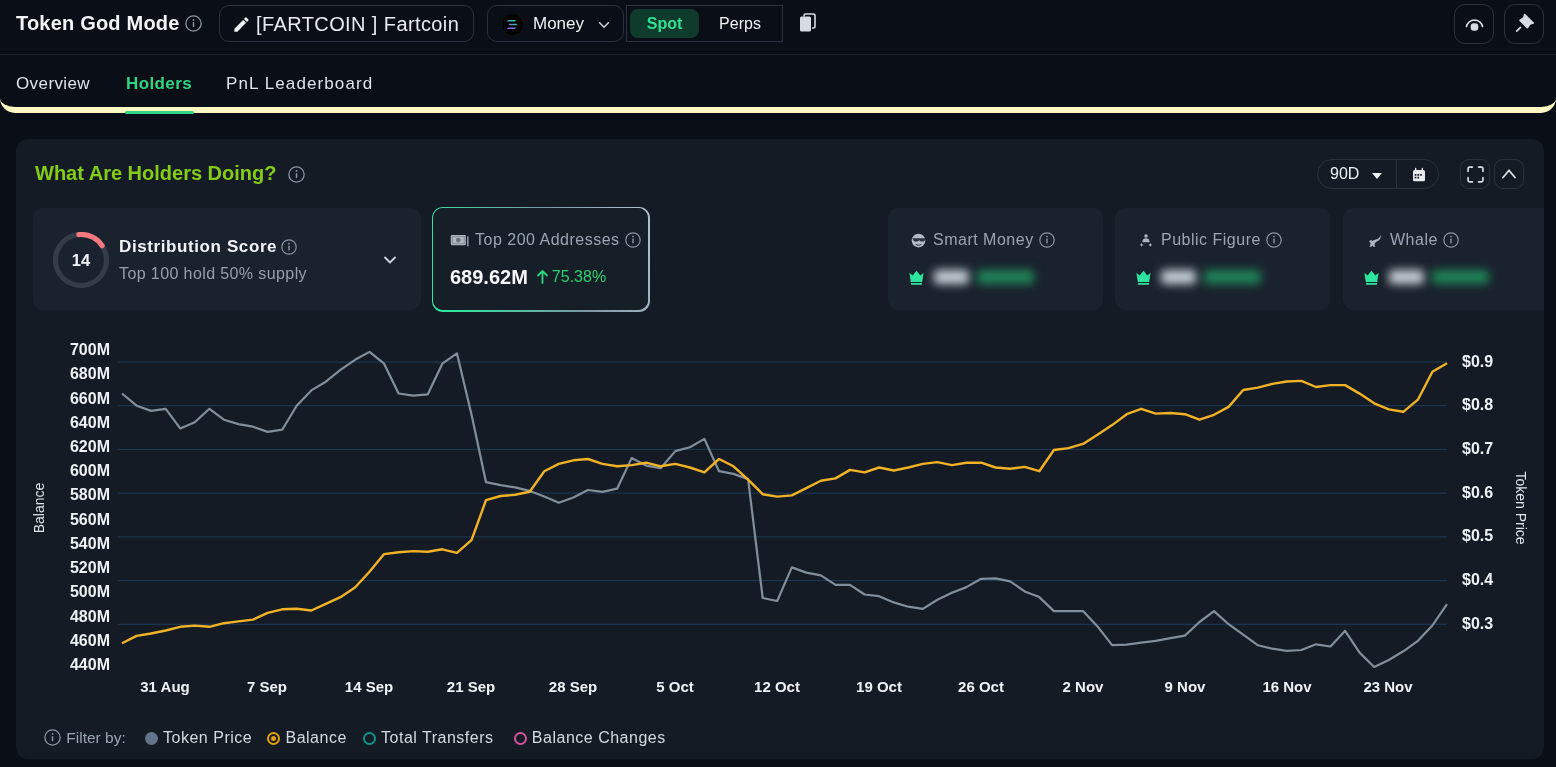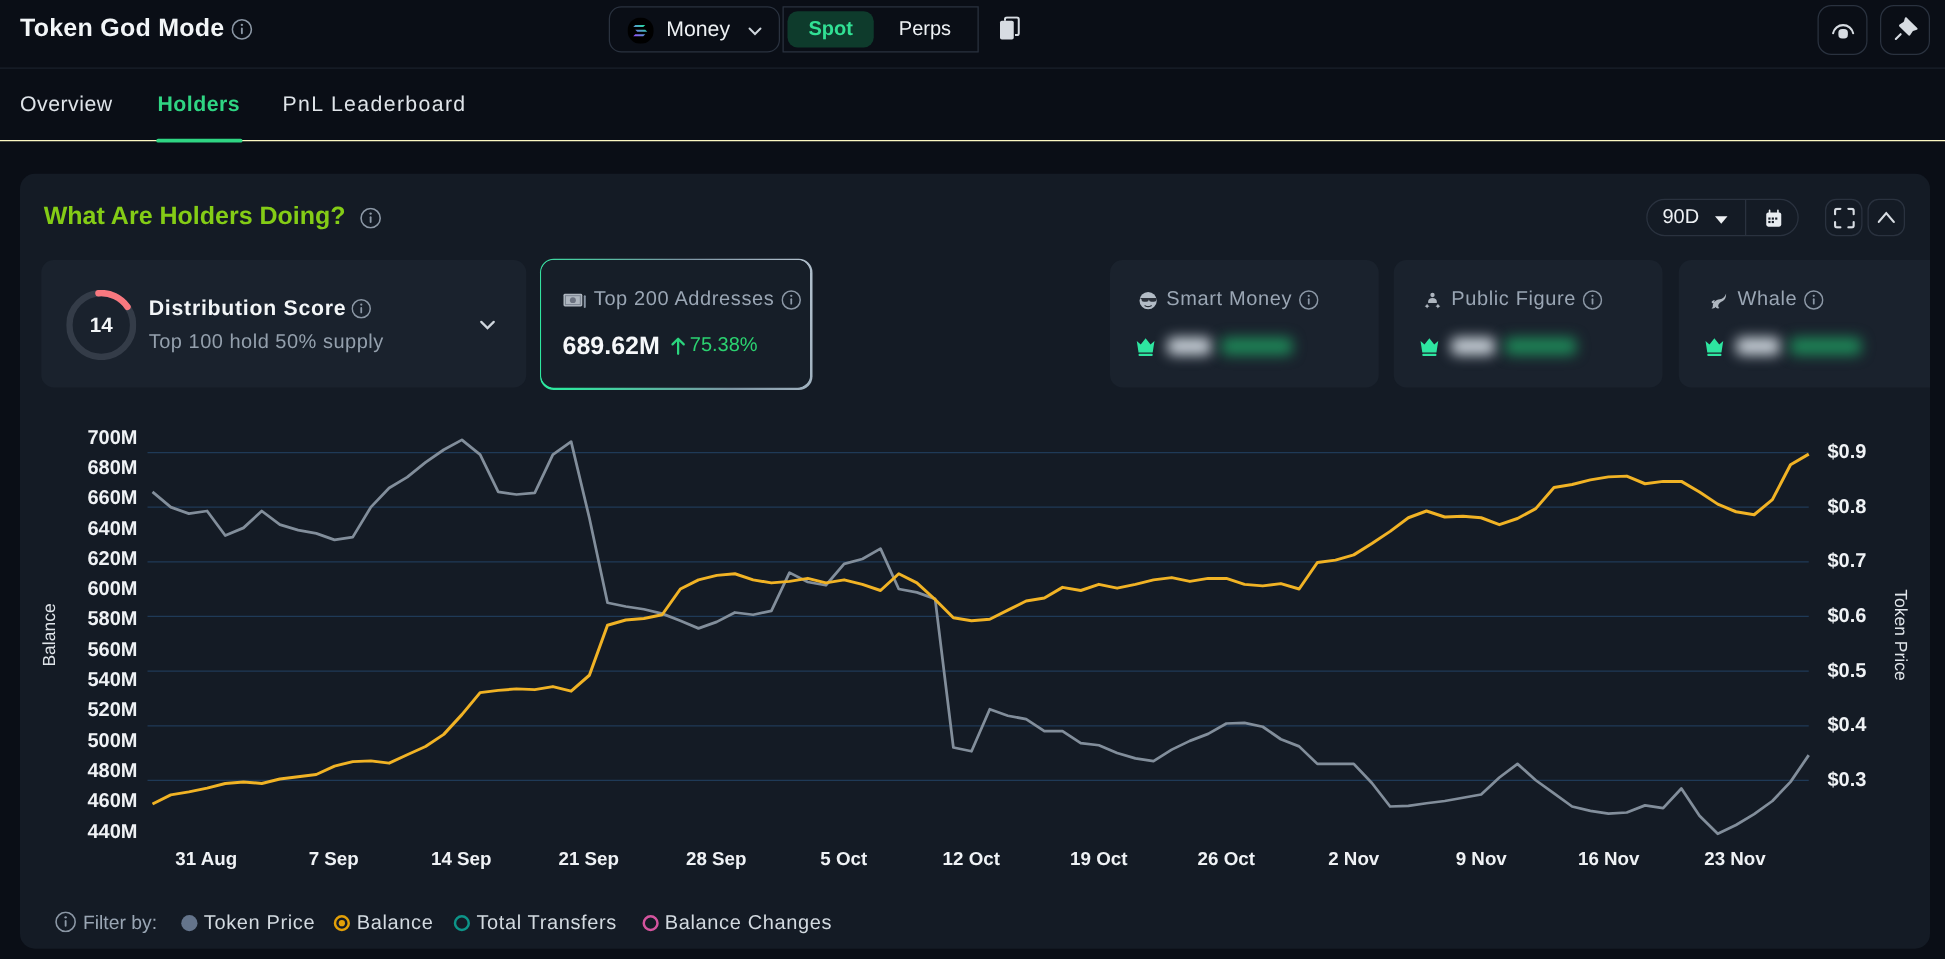--- a/index.html
+++ b/index.html
@@ -15,21 +15,21 @@
 #btn-token .txt { position:absolute; left:36px; top:7px; font-size:20px; letter-spacing:0.4px; color:#e8ecf0; }
 #btn-sol { left:487px; top:5px; width:137px; height:37px; }
 #btn-sol .txt { position:absolute; left:45px; top:8px; font-size:17px; color:#eef1f4; }
 #seg { position:absolute; left:626px; top:5px; width:157px; height:37px; border:1px solid #2a323f; border-radius:0; }
 #seg-spot { position:absolute; left:3px; top:3px; width:69px; height:29px; background:#0e3b2c; border-radius:8px; color:#31e094; font-weight:bold; font-size:16px; text-align:center; line-height:29px; }
 #seg-perps { position:absolute; left:78px; top:3px; width:70px; height:29px; color:#eef1f4; font-size:16px; text-align:center; line-height:29px; }
 #btn-eye { left:1454px; top:4px; width:40px; height:40px; border-radius:11px; }
 #btn-pin { left:1504px; top:4px; width:40px; height:40px; border-radius:11px; }
 
 
-#nav { position:absolute; left:0; top:56px; width:1556px; height:57px; border-bottom:1px solid #fef9c3; }
+#nav { position:absolute; left:0; top:56px; width:1556px; height:57px; border-bottom:6px solid #fef9c3;border-radius:15px; }
 .tab { position:absolute; top:18px; font-size:17px; letter-spacing:0.4px; color:#dfe4e9; }
 #tab-holders { color:#2fd583; font-weight:bold; }
 #tab-underline { position:absolute; left:125px; top:55px; width:69px; height:3px; background:#2fd583; border-radius:2px; }
 
 
 #card { position:absolute; left:16px; top:139px; width:1528px; height:620px; background:#141b25; border-radius:12px; }
 #card-title { position:absolute; left:35px; top:162px; font-size:20px; font-weight:bold; color:#84cc16; }
 #pill-90d { position:absolute; left:1317px; top:159px; width:122px; height:30px; border:1px solid #2a323f; border-radius:15px; }
 #pill-90d .lbl { position:absolute; left:12px; top:5px; font-size:16px; color:#eef1f4; }
 #pill-90d .div { position:absolute; left:78px; top:0px; width:1px; height:28px; background:#2a323f; }
@@ -67,20 +67,26 @@
 <body>
 <div id="page">
 
   <div id="hdr">
     <div id="hdr-title">Token God Mode</div>
     <svg class="abs" style="left:185px;top:15px" width="17" height="17" viewBox="0 0 16 16">
         <circle cx="8" cy="8" r="7.2" fill="none" stroke="#8b97a5" stroke-width="1.2"></circle>
         <circle cx="8" cy="4.6" r="0.9" fill="#8b97a5"></circle>
         <rect x="7.3" y="6.6" width="1.4" height="5" rx="0.7" fill="#8b97a5"></rect>
       </svg>
+    <div id="btn-token" class="ibtn">
+      <svg class="abs" style="left:12px;top:9px" width="19" height="19" viewBox="0 0 24 24" fill="#eef1f4">
+          <path d="M3 17.25V21h3.75L17.8 9.94l-3.75-3.75L3 17.25zM20.7 7.04a1 1 0 0 0 0-1.41l-2.34-2.34a1 1 0 0 0-1.41 0l-1.83 1.83 3.75 3.75 1.83-1.83z"></path>
+        </svg>
+      <div class="txt">[FARTCOIN ] Fartcoin</div>
+    </div>
     <div id="btn-sol" class="ibtn">
       <svg class="abs" style="left:14px;top:8px" width="21" height="21" viewBox="0 0 21 21">
         <circle cx="10.5" cy="10.5" r="10.5" fill="#000"></circle>
         <defs>
             <linearGradient id="solg" x1="0" y1="1" x2="1" y2="0">
               <stop offset="0" stop-color="#9945FF"></stop>
               <stop offset="1" stop-color="#14F195"></stop>
             </linearGradient>
           </defs>
         <path fill="url(#solg)" d="M6.2 6.0h8.0l-1.6 1.6H4.6zM6.2 9.7h8.0l1.6 1.6H7.8zM6.2 13.4h8.0l-1.6 1.6H4.6z"></path>

